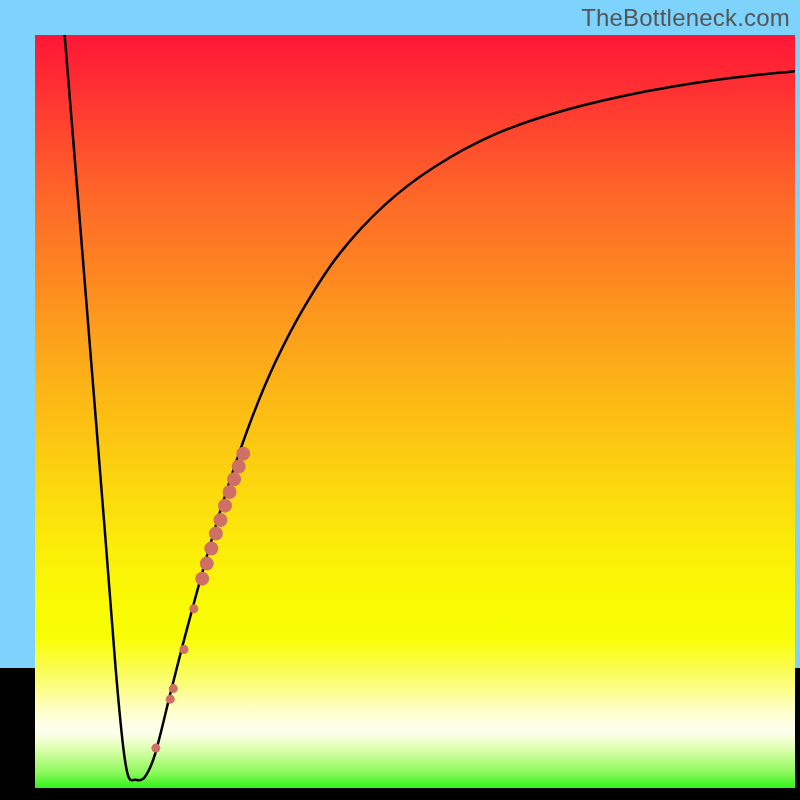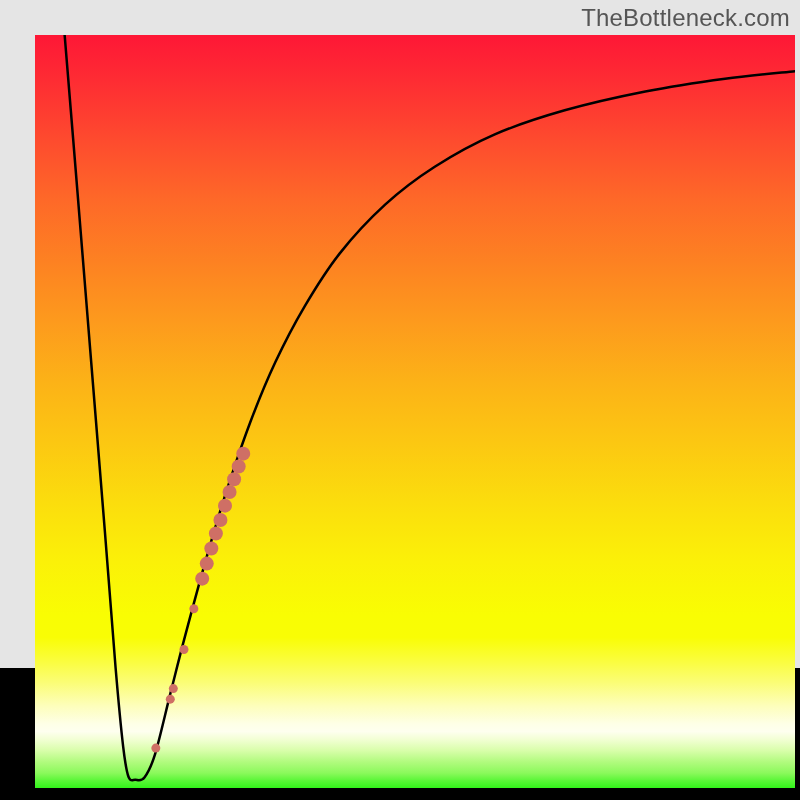--- a/index.html
+++ b/index.html
@@ -7,21 +7,21 @@
     padding: 0;
     width: 800px;
     height: 800px;
     background: #000;
     overflow: hidden;
   }
   .frame {
     position: relative;
     width: 800px;
     height: 668px;
-    background: #e5e5e5;
+    background: #7dd3fc;
   }
   .watermark {
     position: absolute;
     top: 4px;
     right: 10px;
     font-family: Arial, Helvetica, sans-serif;
     font-size: 24px;
     font-weight: 500;
     color: #555555;
     letter-spacing: 0.2px;

